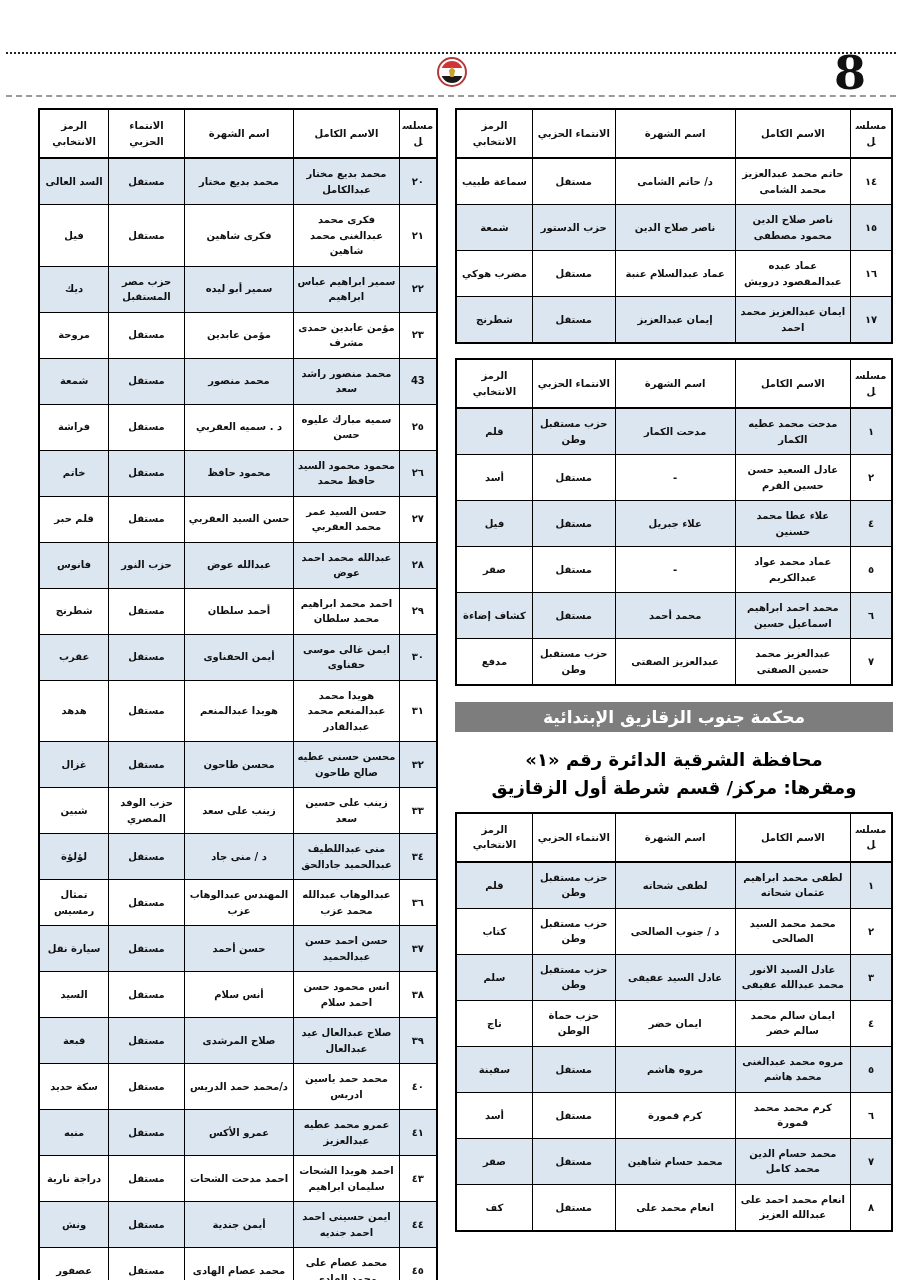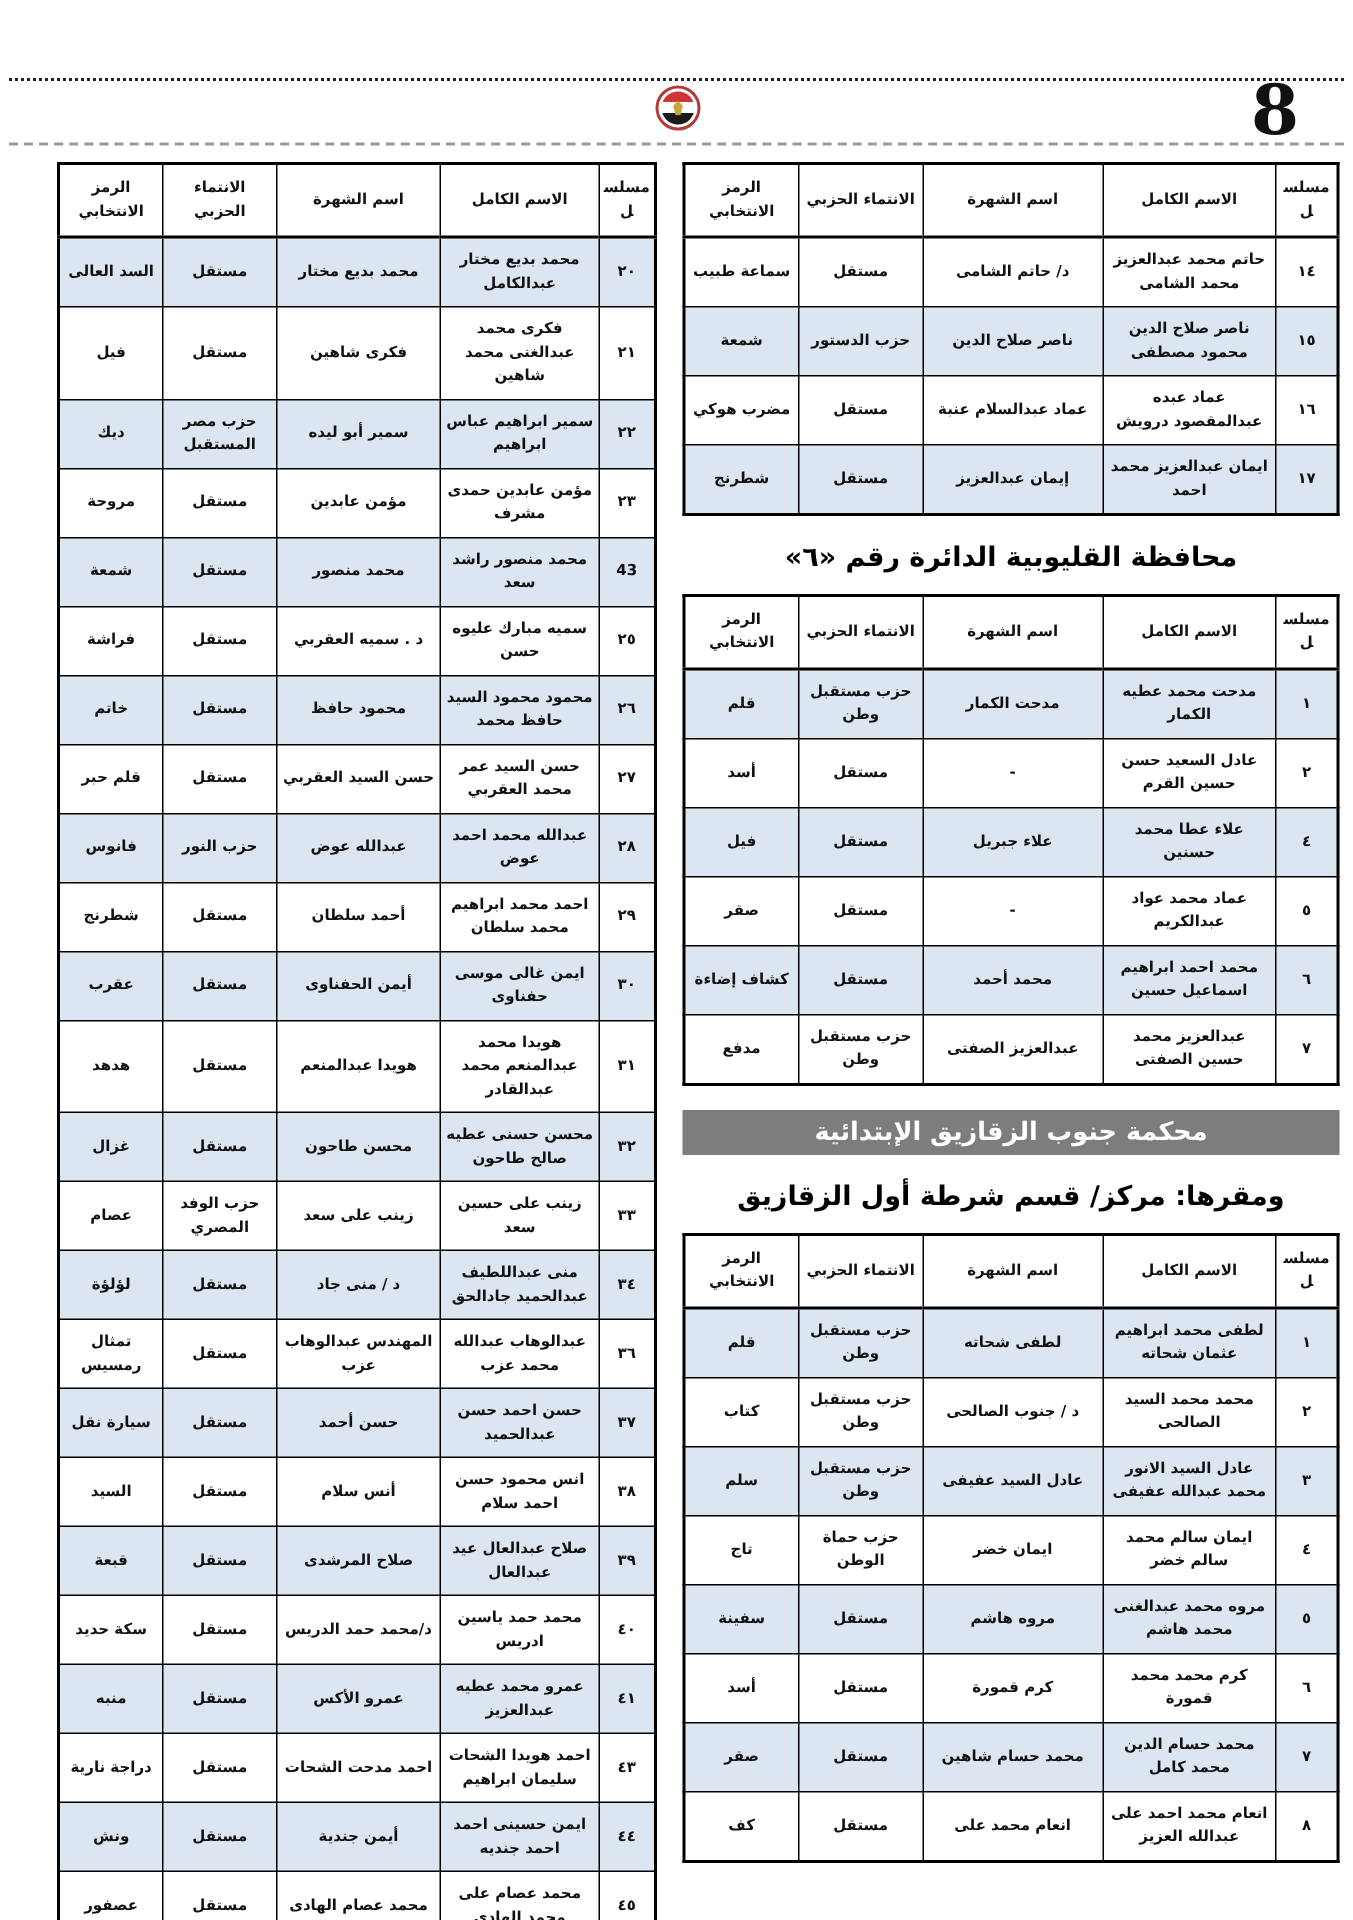--- a/index.html
+++ b/index.html
@@ -116,21 +116,20 @@
             <td>١٧</td>
             <td>ايمان عبدالعزيز محمد احمد</td>
             <td>إيمان عبدالعزيز</td>
             <td>مستقل</td>
             <td>شطرنج</td>
           </tr>
         </tbody>
     </table>
 
     <div class="section-header">
-      <div>محافظة القليوبية الدائرة رقم «٦»</div>
     </div>
 
     <table class="cand">
       <colgroup>
           <col class="c-serial">
           <col class="c-full">
           <col class="c-alias">
           <col class="c-party">
           <col class="c-symbol">
         </colgroup>
@@ -185,20 +184,21 @@
             <td>عبدالعزيز الصفتى</td>
             <td>حزب مستقبل وطن</td>
             <td>مدفع</td>
           </tr>
         </tbody>
     </table>
 
     <div class="court-banner">محكمة جنوب الزقازيق الإبتدائية</div>
 
     <div class="section-header">
+      <div>محافظة الشرقية الدائرة رقم «١»</div>
       <div>ومقرها: مركز/ قسم شرطة أول الزقازيق</div>
     </div>
 
     <table class="cand">
       <colgroup>
           <col class="c-serial">
           <col class="c-full">
           <col class="c-alias">
           <col class="c-party">
           <col class="c-symbol">
@@ -383,21 +383,21 @@
             <td>محسن حسنى عطيه صالح طاحون</td>
             <td>محسن طاحون</td>
             <td>مستقل</td>
             <td>غزال</td>
           </tr>
           <tr>
             <td>٣٣</td>
             <td>زينب على حسين سعد</td>
             <td>زينب على سعد</td>
             <td>حزب الوفد المصري</td>
-            <td>عصام</td>
+            <td>شبين</td>
           </tr>
           <tr>
             <td>٣٤</td>
             <td>منى عبداللطيف عبدالحميد جادالحق</td>
             <td>د / منى جاد</td>
             <td>مستقل</td>
             <td>لؤلؤة</td>
           </tr>
           <tr>
             <td>٣٦</td>

